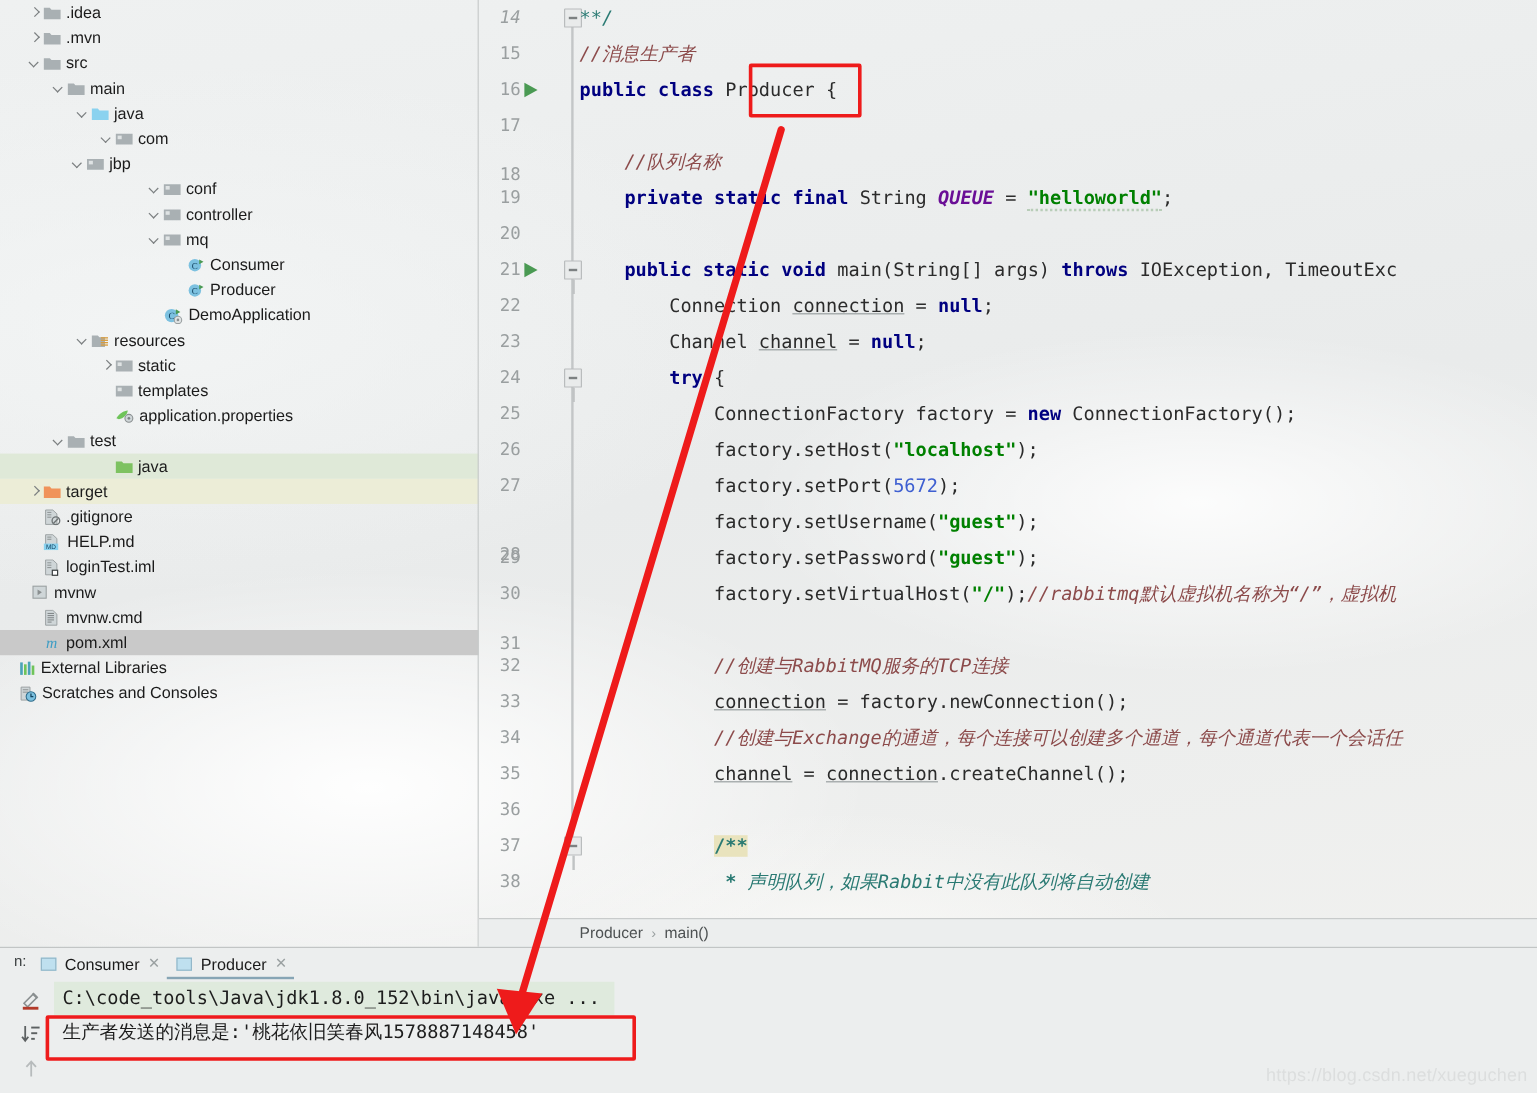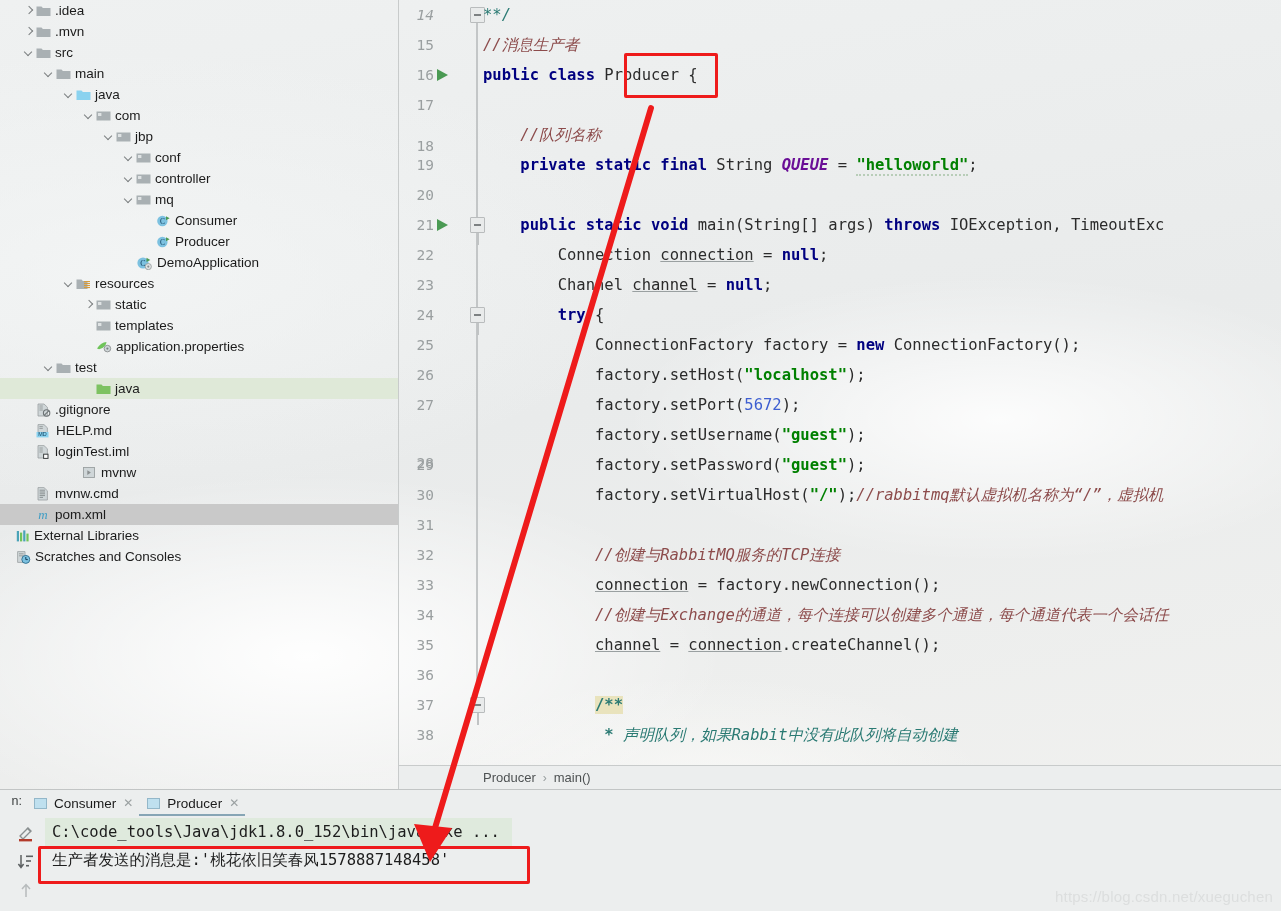--- a/index.html
+++ b/index.html
@@ -321,21 +321,21 @@
       <div class="tree-row" style="padding-left: 82px;">
         <span class="arrow down"></span>
         <span class="ico">
           <svg width="15" height="13">
             <path d="M0.5 2.5h14v9H0.5z" fill="#a9b0b3"></path>
             <rect x="2" y="4" width="3.4" height="3" fill="#dfe3e4"></rect>
           </svg>
         </span>
         <span class="lbl">com</span>
       </div>
-      <div class="tree-row" style="padding-left: 102px; align-items: center;">
+      <div class="tree-row" style="padding-left: 58px; align-items: center;">
         <span class="arrow down"></span>
         <span class="ico">
           <svg width="15" height="13">
             <path d="M0.5 2.5h14v9H0.5z" fill="#a9b0b3"></path>
             <rect x="2" y="4" width="3.4" height="3" fill="#dfe3e4"></rect>
           </svg>
         </span>
         <span class="lbl">jbp</span>
       </div>
       <div class="tree-row" style="padding-left: 122px; text-align: center;">
@@ -460,20 +460,29 @@
       </div>
       <div class="tree-row sel-green" style="padding-left: 82px;">
         <span class="arrow"></span>
         <span class="ico">
           <svg width="15" height="13">
             <path d="M0.5 2.5h5l1.4 1.6h7.6v8H0.5z" fill="#7dc261"></path>
           </svg>
         </span>
         <span class="lbl">java</span>
       </div>
+      <div class="tree-row sel-yellow" style="padding-left: 22px;">
+        <span class="arrow right"></span>
+        <span class="ico">
+          <svg width="15" height="13">
+            <path d="M0.5 2.5h5l1.4 1.6h7.6v8H0.5z" fill="#f0935a"></path>
+          </svg>
+        </span>
+        <span class="lbl">target</span>
+      </div>
       <div class="tree-row" style="padding-left: 22px;">
         <span class="arrow"></span>
         <span class="ico">
           <svg width="15" height="14">
             <path d="M2 1h6l3.4 3.2V13H2z" fill="#cfd6d8" stroke="#9aa0a1" stroke-width="0.8"></path>
             <path d="M3.4 3h3.4M3.4 5h3.4M3.4 7h3.4" stroke="#8a8f90" stroke-width="0.8"></path>
             <circle cx="10.6" cy="10" r="3.2" fill="none" stroke="#6d7375" stroke-width="1.1"></circle>
             <path d="M8.4 12.2L12.8 7.8" stroke="#6d7375" stroke-width="1.1"></path>
           </svg>
         </span>
@@ -495,21 +504,21 @@
         <span class="arrow"></span>
         <span class="ico">
           <svg width="15" height="14">
             <path d="M2 0.6h6l3.4 3.2V13H2z" fill="#cfd6d8" stroke="#9aa0a1" stroke-width="0.8"></path>
             <path d="M3.4 3h3.4M3.4 5h3.4M3.4 7h3.4" stroke="#8a8f90" stroke-width="0.8"></path>
             <rect x="7.6" y="9.2" width="4.4" height="4.2" fill="#ffffff" stroke="#3b3f40" stroke-width="1"></rect>
           </svg>
         </span>
         <span class="lbl">loginTest.iml</span>
       </div>
-      <div class="tree-row" style="padding-left: 22px; margin-left: 46px;">
+      <div class="tree-row" style="padding-left: 12px;">
         <span class="arrow"></span>
         <span class="ico">
           <svg width="15" height="13">
             <rect x="1.5" y="1.5" width="11" height="10" fill="#cfd6d8" stroke="#9aa0a1" stroke-width="0.9"></rect>
             <path d="M5.3 4.2l3.6 2.4-3.6 2.4z" fill="#8a8f90"></path>
           </svg>
         </span>
         <span class="lbl">mvnw</span>
       </div>
       <div class="tree-row" style="padding-left: 22px;">
@@ -576,21 +585,21 @@
         <div class="ln" style="top: 240px;">22</div>
         <div class="ln" style="top: 270px; text-align: right;">23</div>
         <div class="ln" style="top: 300px;">24</div>
         <div class="fold tail" style="top: 307px;"></div>
         <div class="ln" style="top: 330px;">25</div>
         <div class="ln" style="top: 360px;">26</div>
         <div class="ln" style="top: 390px;">27</div>
         <div class="ln" style="top: 414px; margin-top: 34px;">28</div>
         <div class="ln" style="top: 450px;">29</div>
         <div class="ln" style="top: 480px;">30</div>
-        <div class="ln" style="top: 510px;">31</div>
+        <div class="ln" style="top: 522px;">31</div>
         <div class="ln" style="top: 540px;">32</div>
         <div class="ln" style="top: 570px;">33</div>
         <div class="ln" style="top: 600px;">34</div>
         <div class="ln" style="top: 630px;">35</div>
         <div class="ln" style="top: 660px;">36</div>
         <div class="ln" style="top: 690px;">37</div>
         <div class="fold tail" style="top: 697px;"></div>
         <div class="ln" style="top: 720px;">38</div>
       </div>
     <div id="codepane">

